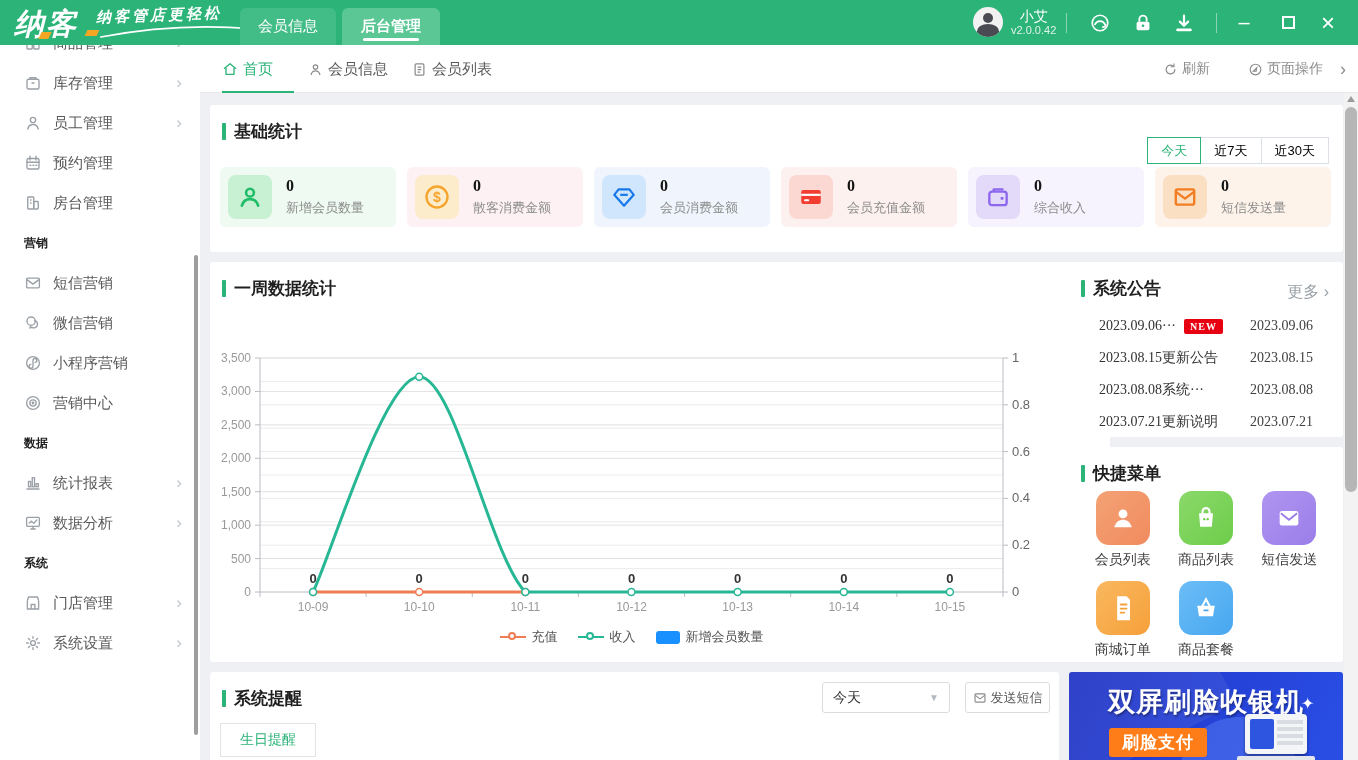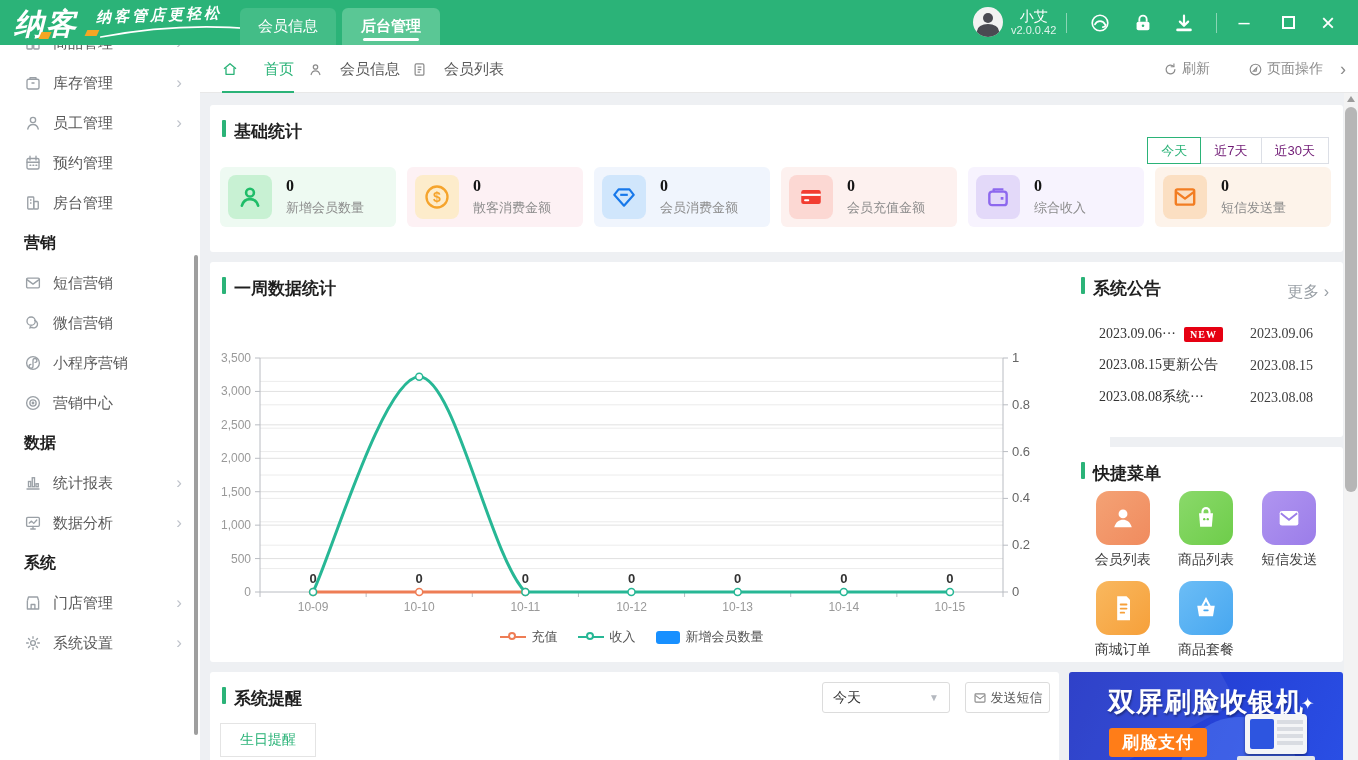--- a/index.html
+++ b/index.html
@@ -31,45 +31,45 @@
   .win-btn { position:absolute; top:0; width:40px; height:45px; display:flex; align-items:center; justify-content:center;
     color:#fff; cursor:pointer; }
 
   
   .sidebar { position:absolute; left:0; top:45px; width:200px; height:715px; background:#fff; overflow:hidden; z-index:20; }
   .side-list { margin-top:-22px; }
   .side-item { height:40px; display:flex; align-items:center; padding-left:24px; position:relative;
     color:#595959; font-size:15px; cursor:pointer; }
   .side-item svg { margin-right:11px; flex:0 0 auto; }
   .side-sec { height:40px; display:flex; align-items:center; padding-left:24px; color:#1f1f1f;
-    font-size:16px; font-weight:bold;font-family:Liberation Mono, monospace; }
+    font-size:12px; font-weight:bold;font-family:Liberation Mono, monospace; }
   .side-chev { position:absolute; right:18px; color:#c0c4cc; font-size:17px; }
   .side-scroll { position:absolute; right:2px; top:210px; width:4px; height:480px; background:#9e9e9e; border-radius:2px; }
 
   
   .tabbar { position:absolute; left:200px; top:45px; width:1158px; height:48px; background:#fff;
     border-bottom:1px solid #e8e8e8; z-index:10; }
-  .tab { position:absolute; top:0; height:48px; display:flex; align-items:center; justify-content:space-between;
-    gap:14px; font-size:15px; color:#595959; cursor:pointer;font-family:Liberation Mono, monospace; }
+  .tab { position:absolute; top:0; height:48px; display:flex; align-items:center; justify-content:flex-start;
+    gap:5px; font-size:15px; color:#595959; cursor:pointer;font-family:Liberation Mono, monospace; }
   .tab.active { color:#2bb378; }
   .tab.active .tab-under { position:absolute; bottom:0; left:0; right:0; height:2px; background:#2bb378; }
   .tab-act { position:absolute; top:0; height:48px; display:flex; align-items:center; gap:4px;
     font-size:14px; color:#8c8c8c; cursor:pointer; }
 
   
   .content { position:absolute; left:200px; top:93px; width:1144px; height:667px; background:#eef0f3; overflow:hidden; }
   .panel { position:absolute; background:#fff; border-radius:3px; }
-  .p-head { display:flex; padding:15px 12px 0 12px; }
+  .p-head { display:flex; align-items:center; padding:15px 12px 0 12px; }
   .p-bar { width:4px; height:17px; background:#2bb378; margin-right:8px; border-radius:1px; }
   .p-title { font-size:17px; font-weight:bold; color:#1f1f1f; }
 
   
   .filters { position:absolute; right:14px; top:32px; display:flex; }
   .filter { height:27px; padding:0 13px; border:1px solid #dcdfe6; margin-left:-1px; background:#fff;
-    font-size:13px; color:#701a75; display:flex; align-items:center; cursor:pointer; }
+    font-size:13px; color:#000000; display:flex; align-items:center; cursor:pointer; }
   .filter.active { border-color:#2bb378; color:#2bb378; position:relative; z-index:2; }
   .cards { position:absolute; left:10px; top:62px; display:flex; gap:11px; }
   .card { width:176px; height:60px; border-radius:6px; display:flex; align-items:center; padding:8px; }
   .card-ico { width:44px; height:44px; border-radius:8px; display:flex; align-items:center; justify-content:center; flex:0 0 auto; }
   .card-txt { margin-left:14px; }
   .card-val { font-size:16px; font-weight:bold; color:#141414; font-family:"Liberation Serif","DejaVu Serif",serif; }
   .card-lab { font-size:13px; color:#8c8c8c; margin-top:4px; white-space:nowrap; }
 
   
   #chart-svg text { font-family:"Liberation Sans","DejaVu Sans",sans-serif; }
@@ -77,21 +77,21 @@
     gap:20px; align-items:center; }
   .legend-item { display:flex; align-items:center; gap:6px; font-size:13px; color:#555; cursor:pointer; }
   .legend-line { position:relative; width:26px; height:2px; }
   .legend-ring { position:absolute; left:8px; top:-4px; width:8px; height:8px; border-radius:50%;
     background:#fff; border:2px solid; }
   .legend-rect { width:24px; height:13px; border-radius:3px; }
 
   
   .more-link { position:absolute; right:14px; top:20px; color:#9aa0a6; font-size:16px; cursor:pointer; }
   .notice-list { margin-top:10px; }
-  .notice-row { height:32px; display:flex; align-items:flex-end; padding:0 30px; font-size:14px; color:#333;
+  .notice-row { height:32px; display:flex; align-items:center; padding:0 30px; font-size:14px; color:#333;
     cursor:pointer; }
   .notice-title { font-family:"Liberation Serif","DejaVu Serif",serif; white-space:nowrap; }
   .badge-new { margin-left:8px; background:#e60012; color:#fff; font-size:10px; font-weight:bold;
     padding:2px 6px; border-radius:2px; letter-spacing:1px; font-family:"Liberation Serif","DejaVu Serif",serif;}
   .badge-new:empty { display:none; }
   .notice-date { margin-left:auto; font-family:"Liberation Serif","DejaVu Serif",serif; color:#404040; }
 
   
   .quick-grid { position:absolute; left:12px; top:44px; width:250px; display:grid;
     grid-template-columns:repeat(3,1fr); row-gap:12px; }
@@ -590,20 +590,25 @@
       <div class="notice-row">
         <span class="notice-title">2023.08.15更新公告</span>
 
         <span class="notice-date">2023.08.15</span>
       </div>
       <div class="notice-row">
         <span class="notice-title">2023.08.08系统···</span>
 
         <span class="notice-date">2023.08.08</span>
       </div>
+      <div class="notice-row">
+        <span class="notice-title">2023.07.21更新说明</span>
+
+        <span class="notice-date">2023.07.21</span>
+      </div>
     </div>
   </div>
 
   <div class="panel" style="left:869px; top:354px; width:274px; height:215px;">
     <div class="p-head">
       <div class="p-bar"></div>
       <div class="p-title">快捷菜单</div>
     </div>
     <div class="quick-grid">
 

